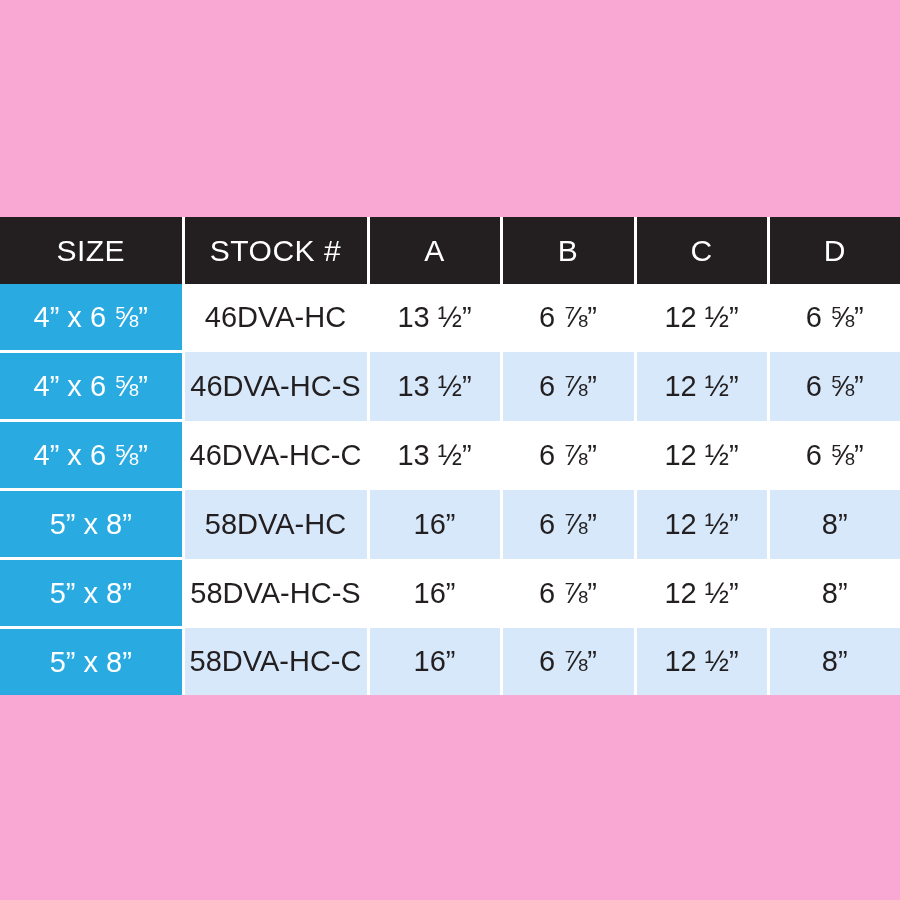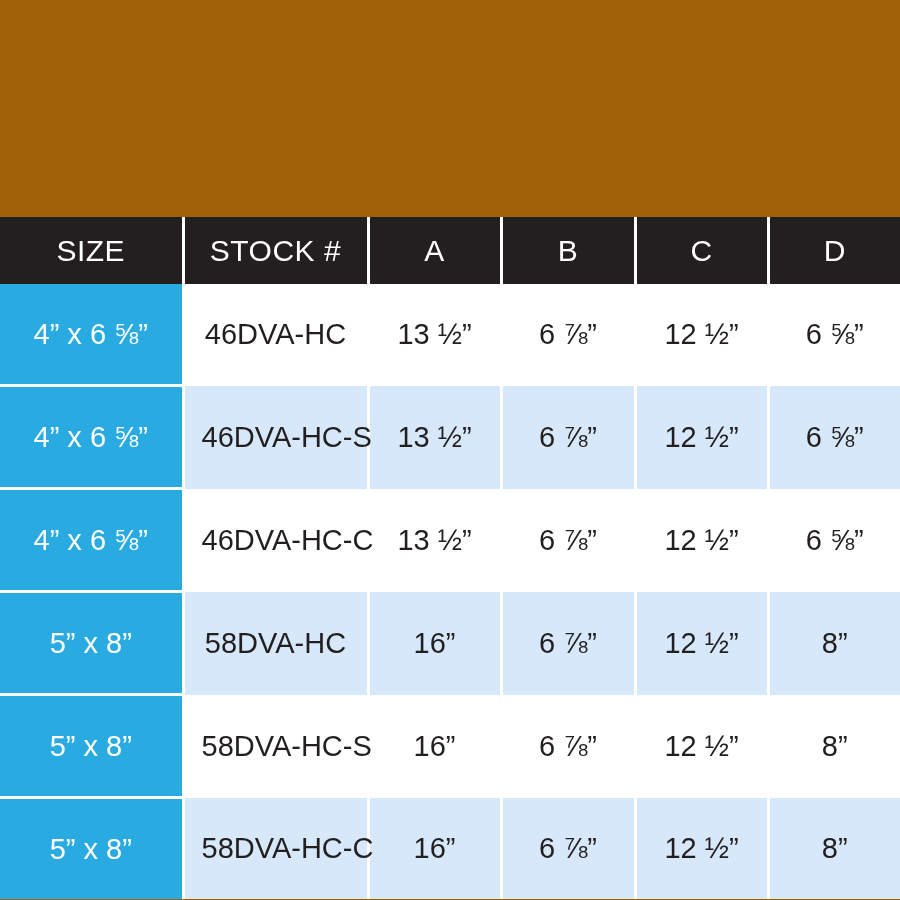--- a/index.html
+++ b/index.html
@@ -8,21 +8,21 @@
     background: #ffffff;
     width: 900px;
     height: 900px;
     font-family: "Liberation Sans", sans-serif;
   }
 
   #page {
     position: relative;
     width: 900px;
     height: 900px;
-    background: #a16207;
+    background: #f9a8d4;
     overflow: hidden;
   }
 
   #spec-table {
     position: absolute;
     left: 0;
     top: 217px;
     width: 900px;
     border-collapse: collapse;
     table-layout: fixed;
@@ -49,21 +49,21 @@
     vertical-align: middle;
     padding: 0;
   }
   #spec-table thead th:last-child { border-right: none; }
 
   #spec-table tbody td {
     height: 66px;
     font-size: 29px;
     text-align: center;
     vertical-align: middle;
-    padding: 17px;
+    padding: 0;
     color: #231f20;
     border-right: 3px solid #ffffff;
     font-family: "Liberation Sans Narrow", "Liberation Sans", sans-serif;
     white-space: nowrap;
   }
   #spec-table tbody td:last-child { border-right: none; margin-top: 40px; }
 
   #spec-table tbody tr.row-odd td { background: #ffffff; }
   #spec-table tbody tr.row-even td { background: #d6e8fa; }
 

